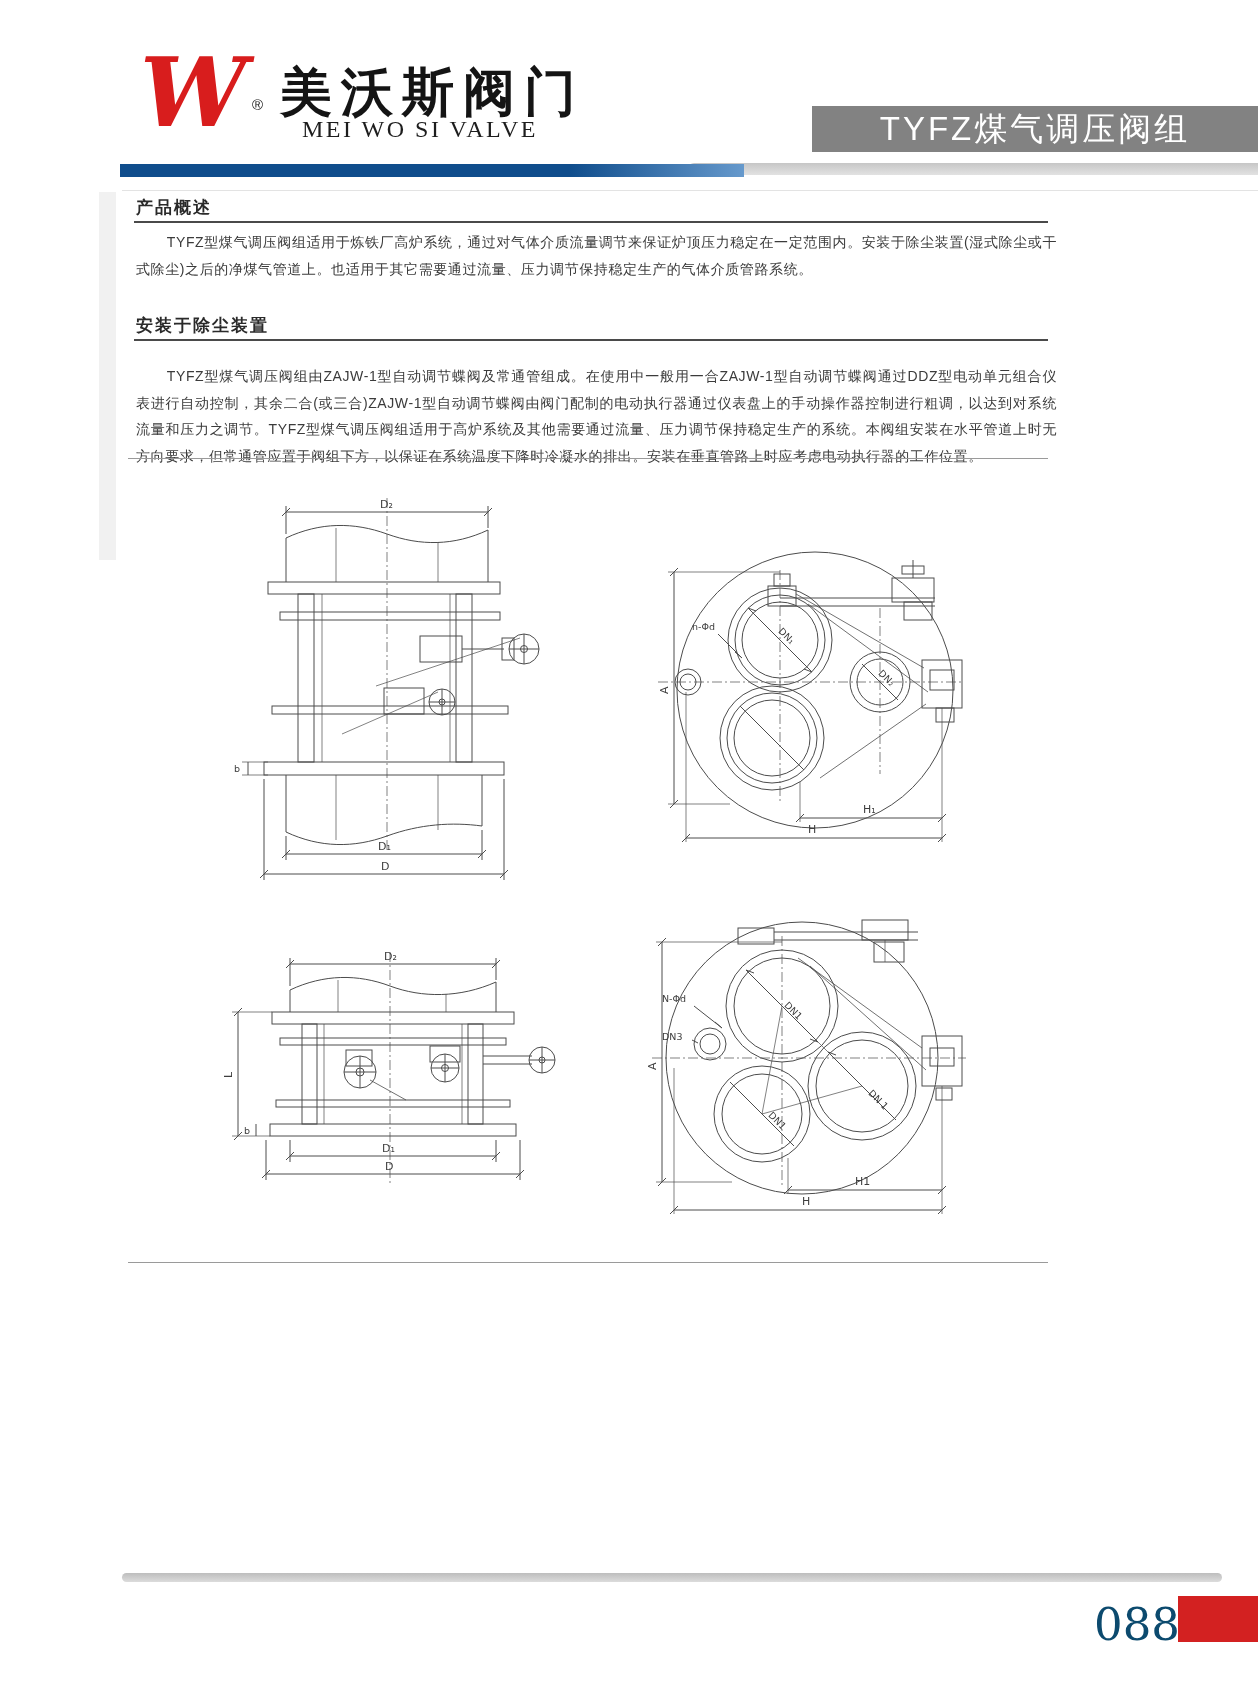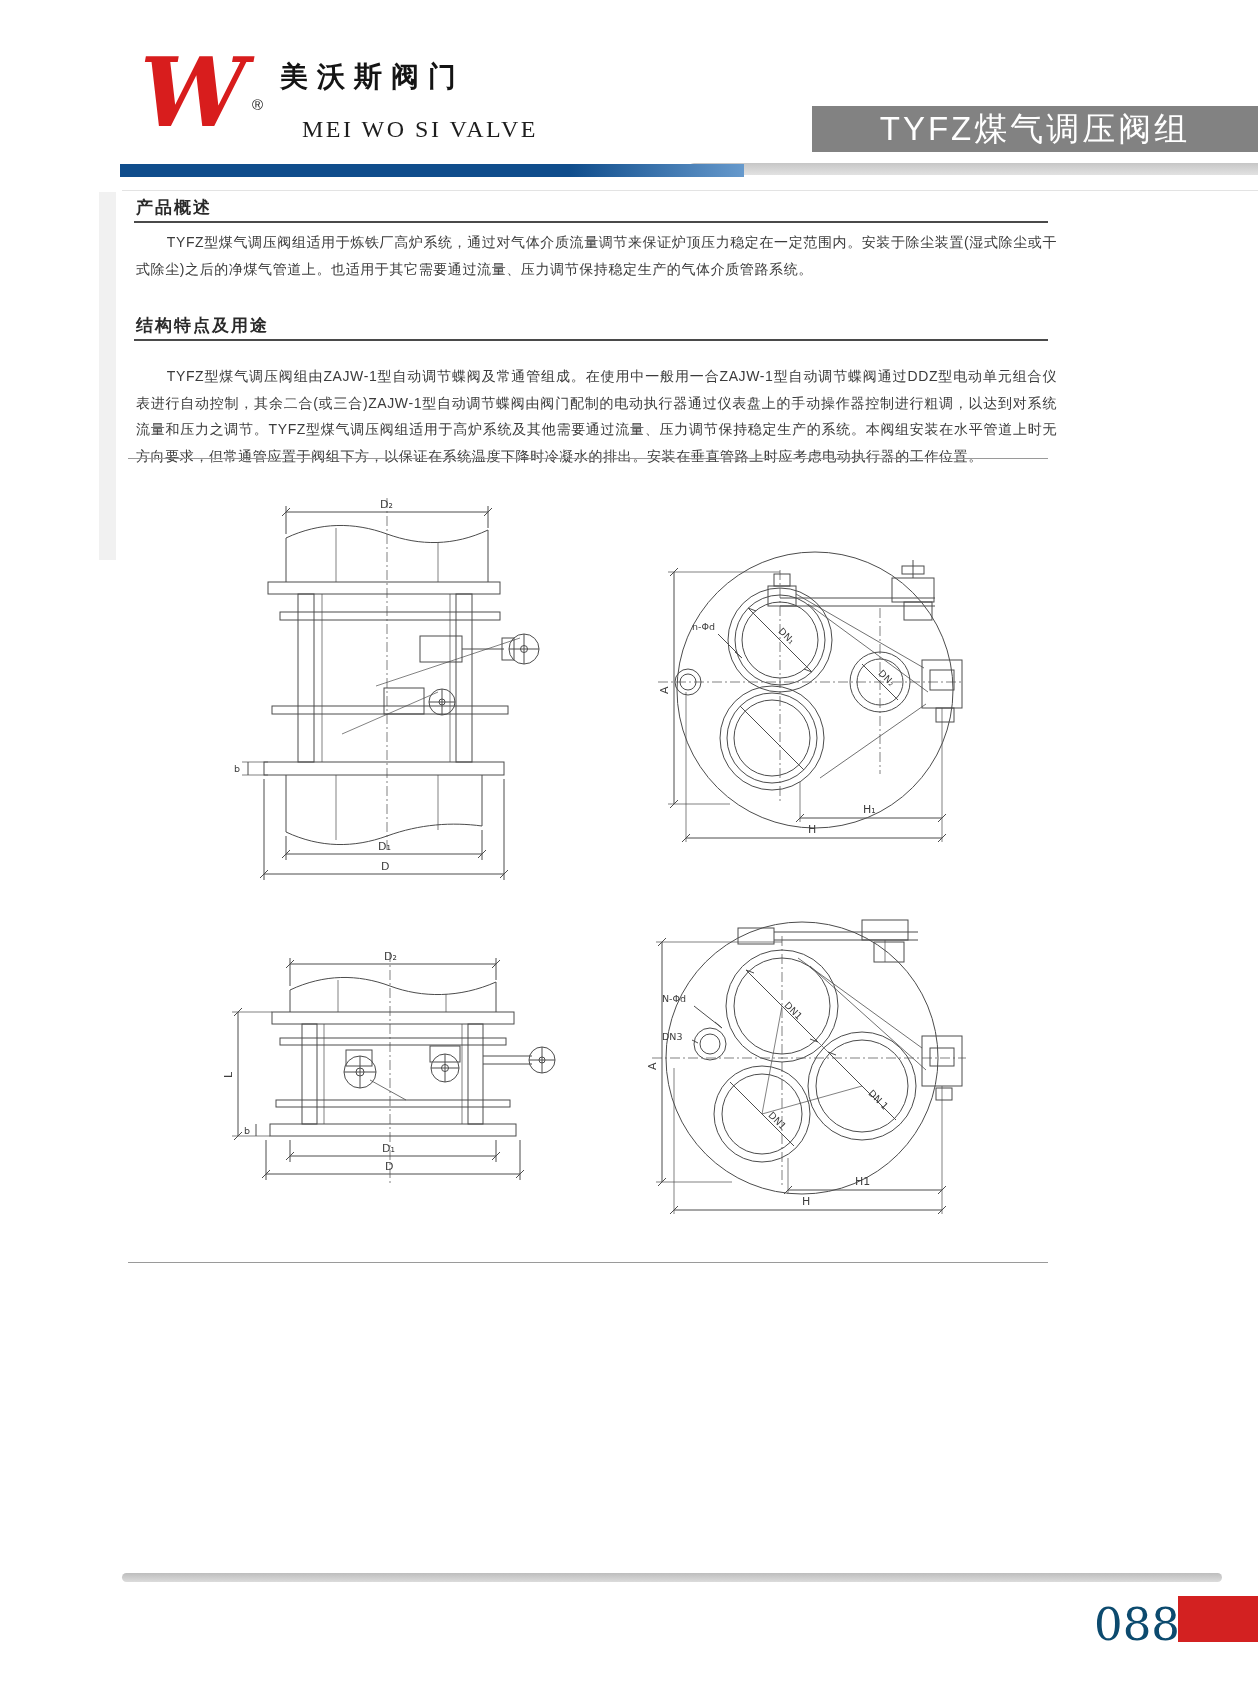--- a/index.html
+++ b/index.html
@@ -1,20 +1,20 @@
 <!DOCTYPE html>
 <html><head>
 <meta charset="utf-8">
 <style>
   html,body{margin:0;padding:0;background:#ffffff;}
   .page{position:relative;width:1258px;height:1683px;background:#ffffff;overflow:hidden;
         font-family:"Liberation Sans",sans-serif;color:#3c3c3c;}
   .abs{position:absolute;}
   
-  .brand-cn{left:280px;top:58px;font-size:28px;font-weight:bold;color:#141414;
+  .brand-cn{left:280px;top:58px;font-size:52px;font-weight:bold;color:#141414;
             letter-spacing:9px;font-family:"DejaVu Serif",serif;text-align:center;}
   .brand-en{left:286px;top:116px;font-size:24px;color:#1d1d1d;letter-spacing:2.5px;
             font-family:"Liberation Serif",serif;margin-left:16px;}
   .reg-mark{left:252px;top:96px;font-size:15px;color:#222;}
   .banner{left:812px;top:106px;width:446px;height:46px;background:#828282;color:#ffffff;
           display:flex;align-items:center;justify-content:center;font-size:33px;
           letter-spacing:3px;}
   .bar-gray-head{left:688px;top:163px;width:570px;height:12px;border-radius:7px 0 0 7px;
           background:linear-gradient(to bottom,#c6c6c6,#e2e2e2);}
   .bar-blue{left:120px;top:164px;width:624px;height:13px;
@@ -56,21 +56,21 @@
   <div class="abs bar-gray-head"></div>
   <div class="abs bar-blue"></div>
   <div class="abs banner">TYFZ煤气调压阀组</div>
   <div class="abs rule-light"></div>
   <div class="abs scan-strip"></div>
 
   <div class="abs sec-heading" style="left:136px;top:196px">产品概述</div>
   <div class="abs underline" style="left:134px;top:221px;width:914px"></div>
   <div class="abs para" style="top:229px">TYFZ型煤气调压阀组适用于炼铁厂高炉系统，通过对气体介质流量调节来保证炉顶压力稳定在一定范围内。安装于除尘装置(湿式除尘或干式除尘)之后的净煤气管道上。也适用于其它需要通过流量、压力调节保持稳定生产的气体介质管路系统。</div>
 
-  <div class="abs sec-heading" style="left:136px;top:314px">结构特点及用途</div>
+  <div class="abs sec-heading" style="left:136px;top:314px">安装于除尘装置</div>
   <div class="abs underline" style="left:134px;top:339px;width:914px"></div>
   <div class="abs para" style="top:363px">TYFZ型煤气调压阀组由ZAJW-1型自动调节蝶阀及常通管组成。在使用中一般用一合ZAJW-1型自动调节蝶阀通过DDZ型电动单元组合仪表进行自动控制，其余二合(或三合)ZAJW-1型自动调节蝶阀由阀门配制的电动执行器通过仪表盘上的手动操作器控制进行粗调，以达到对系统流量和压力之调节。TYFZ型煤气调压阀组适用于高炉系统及其他需要通过流量、压力调节保持稳定生产的系统。本阀组安装在水平管道上时无方向要求，但常通管应置于阀组下方，以保证在系统温度下降时冷凝水的排出。安装在垂直管路上时应考虑电动执行器的工作位置。</div>
 
   <div class="abs rule" style="top:458px"></div>
 
   <svg class="dwg" style="left:224px;top:496px" width="340" height="392" viewBox="0 0 340 392">
     <g stroke="#4c4c4c" stroke-width="1" fill="none">
       <line x1="163" y1="2" x2="163" y2="356" stroke-dasharray="10 3 2 3" stroke-width="0.7"></line>
 
       <line x1="62" y1="16" x2="264" y2="16"></line>

